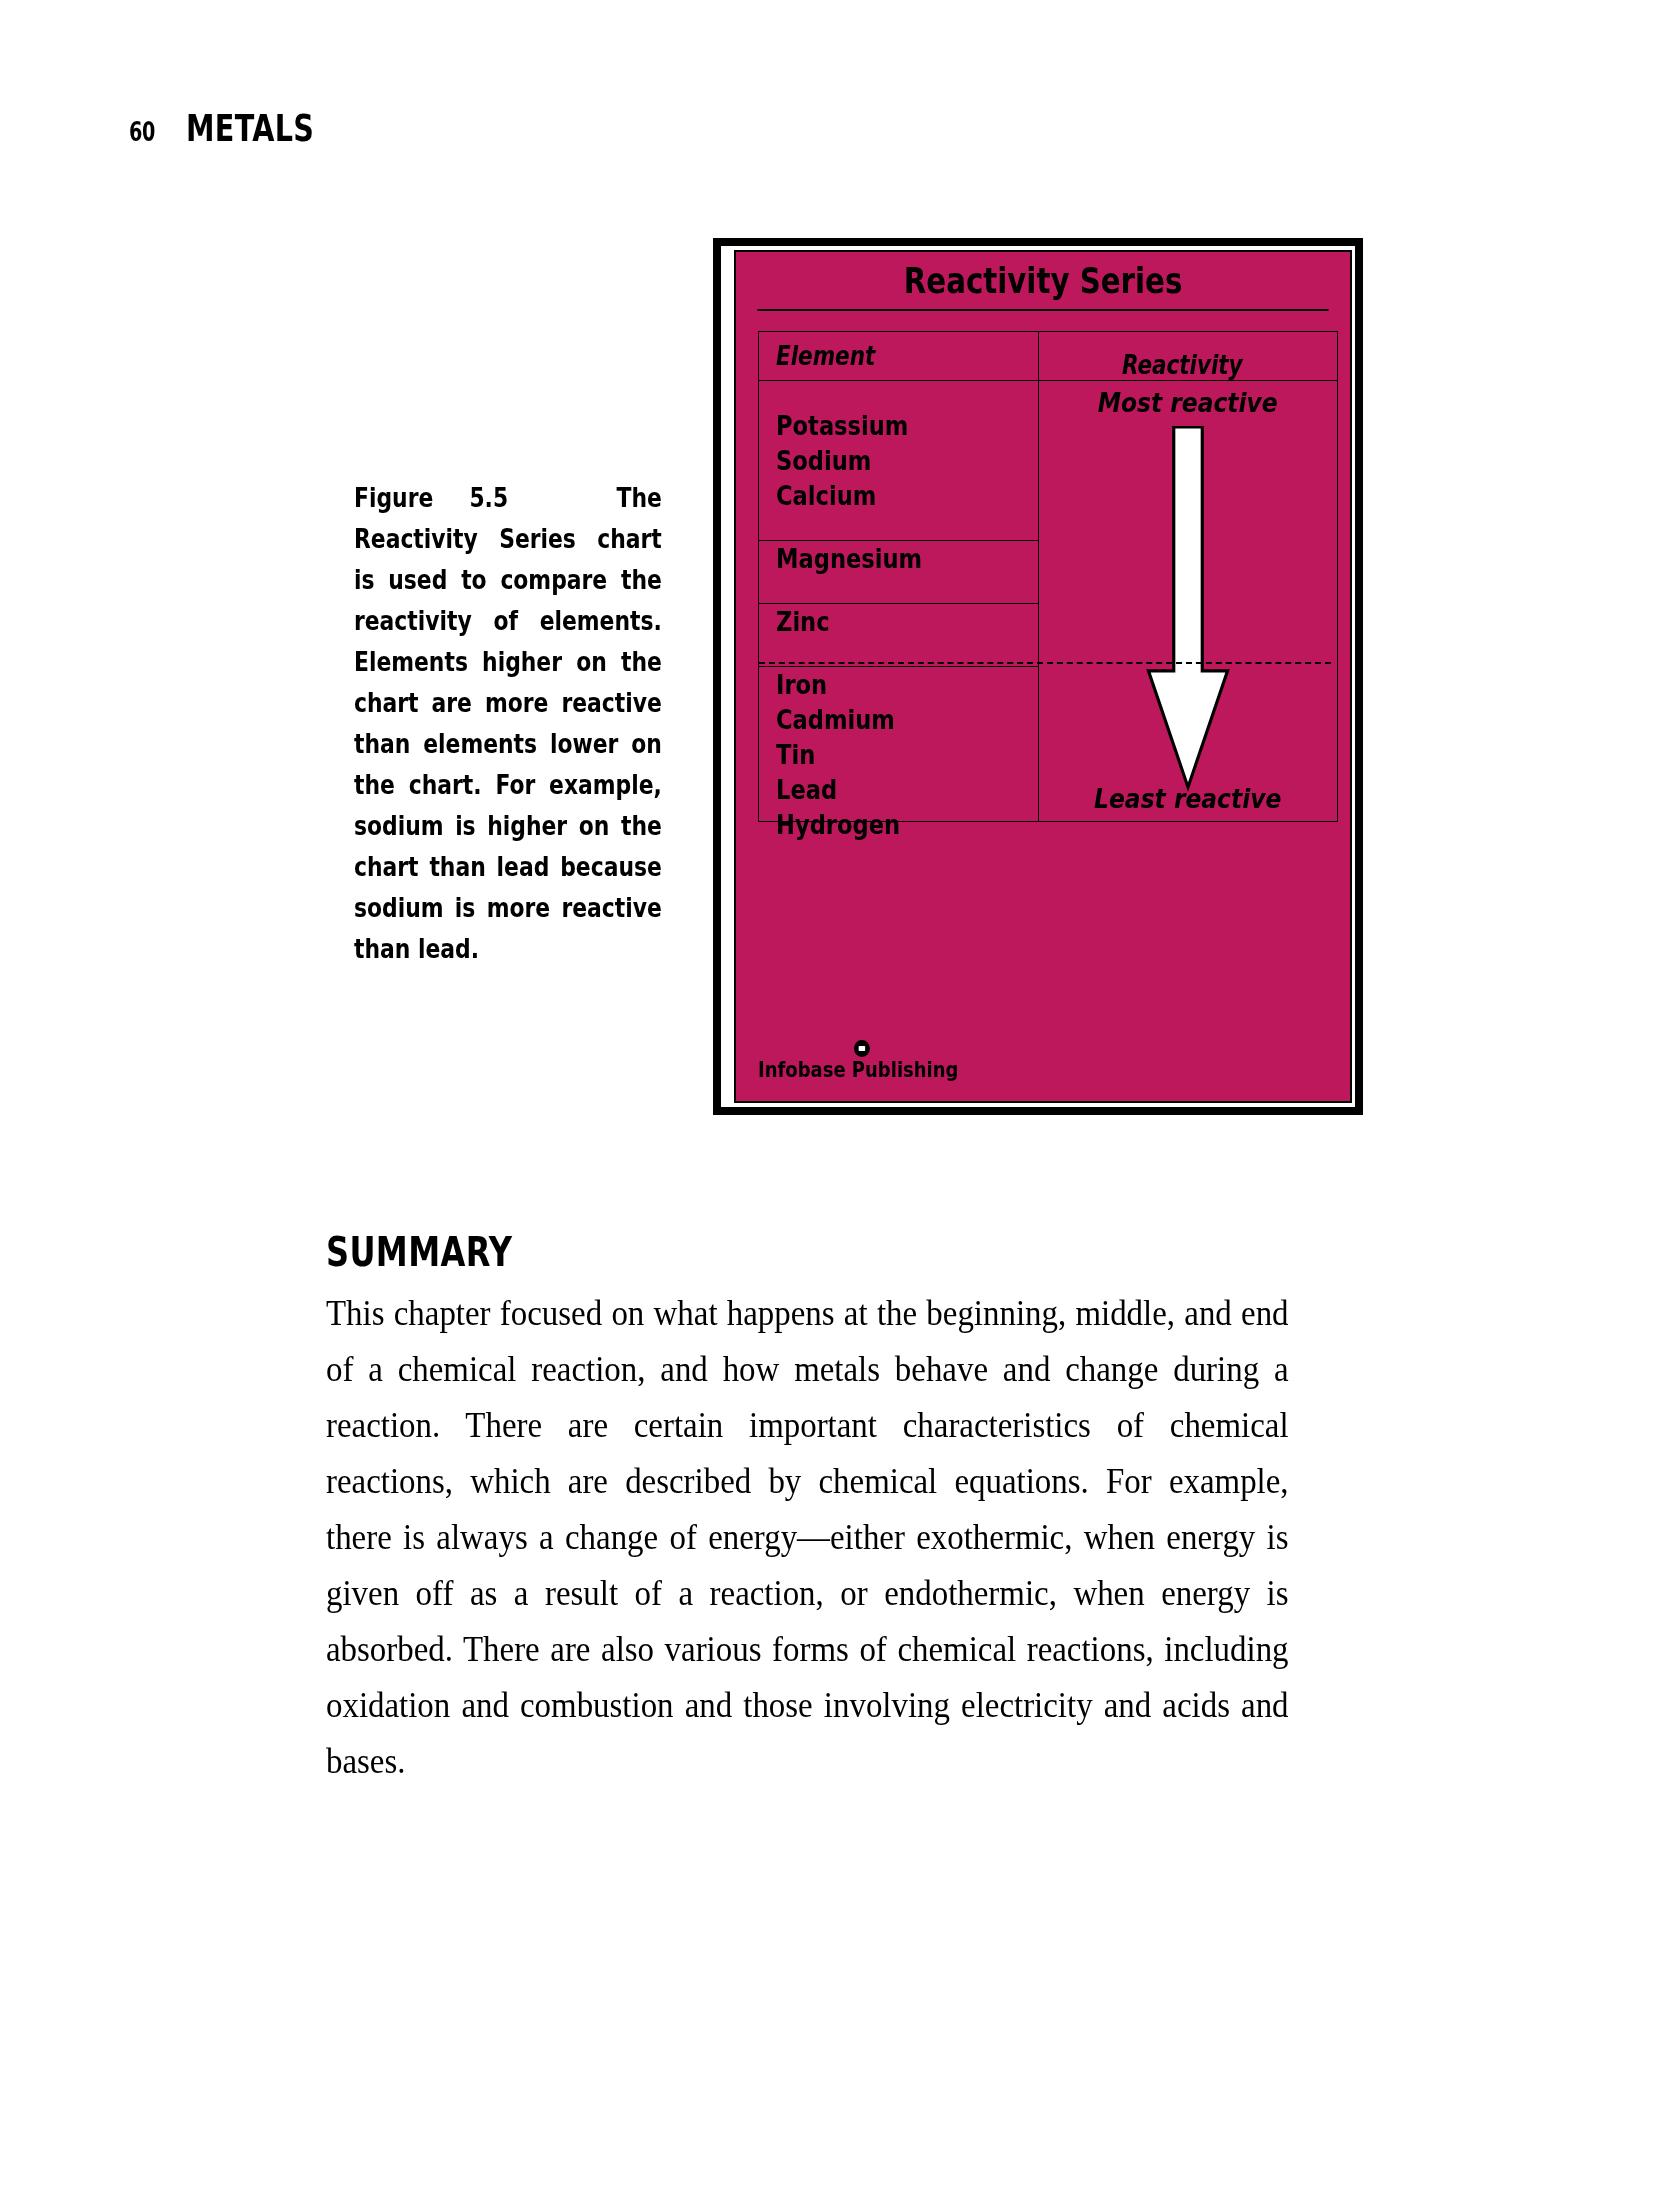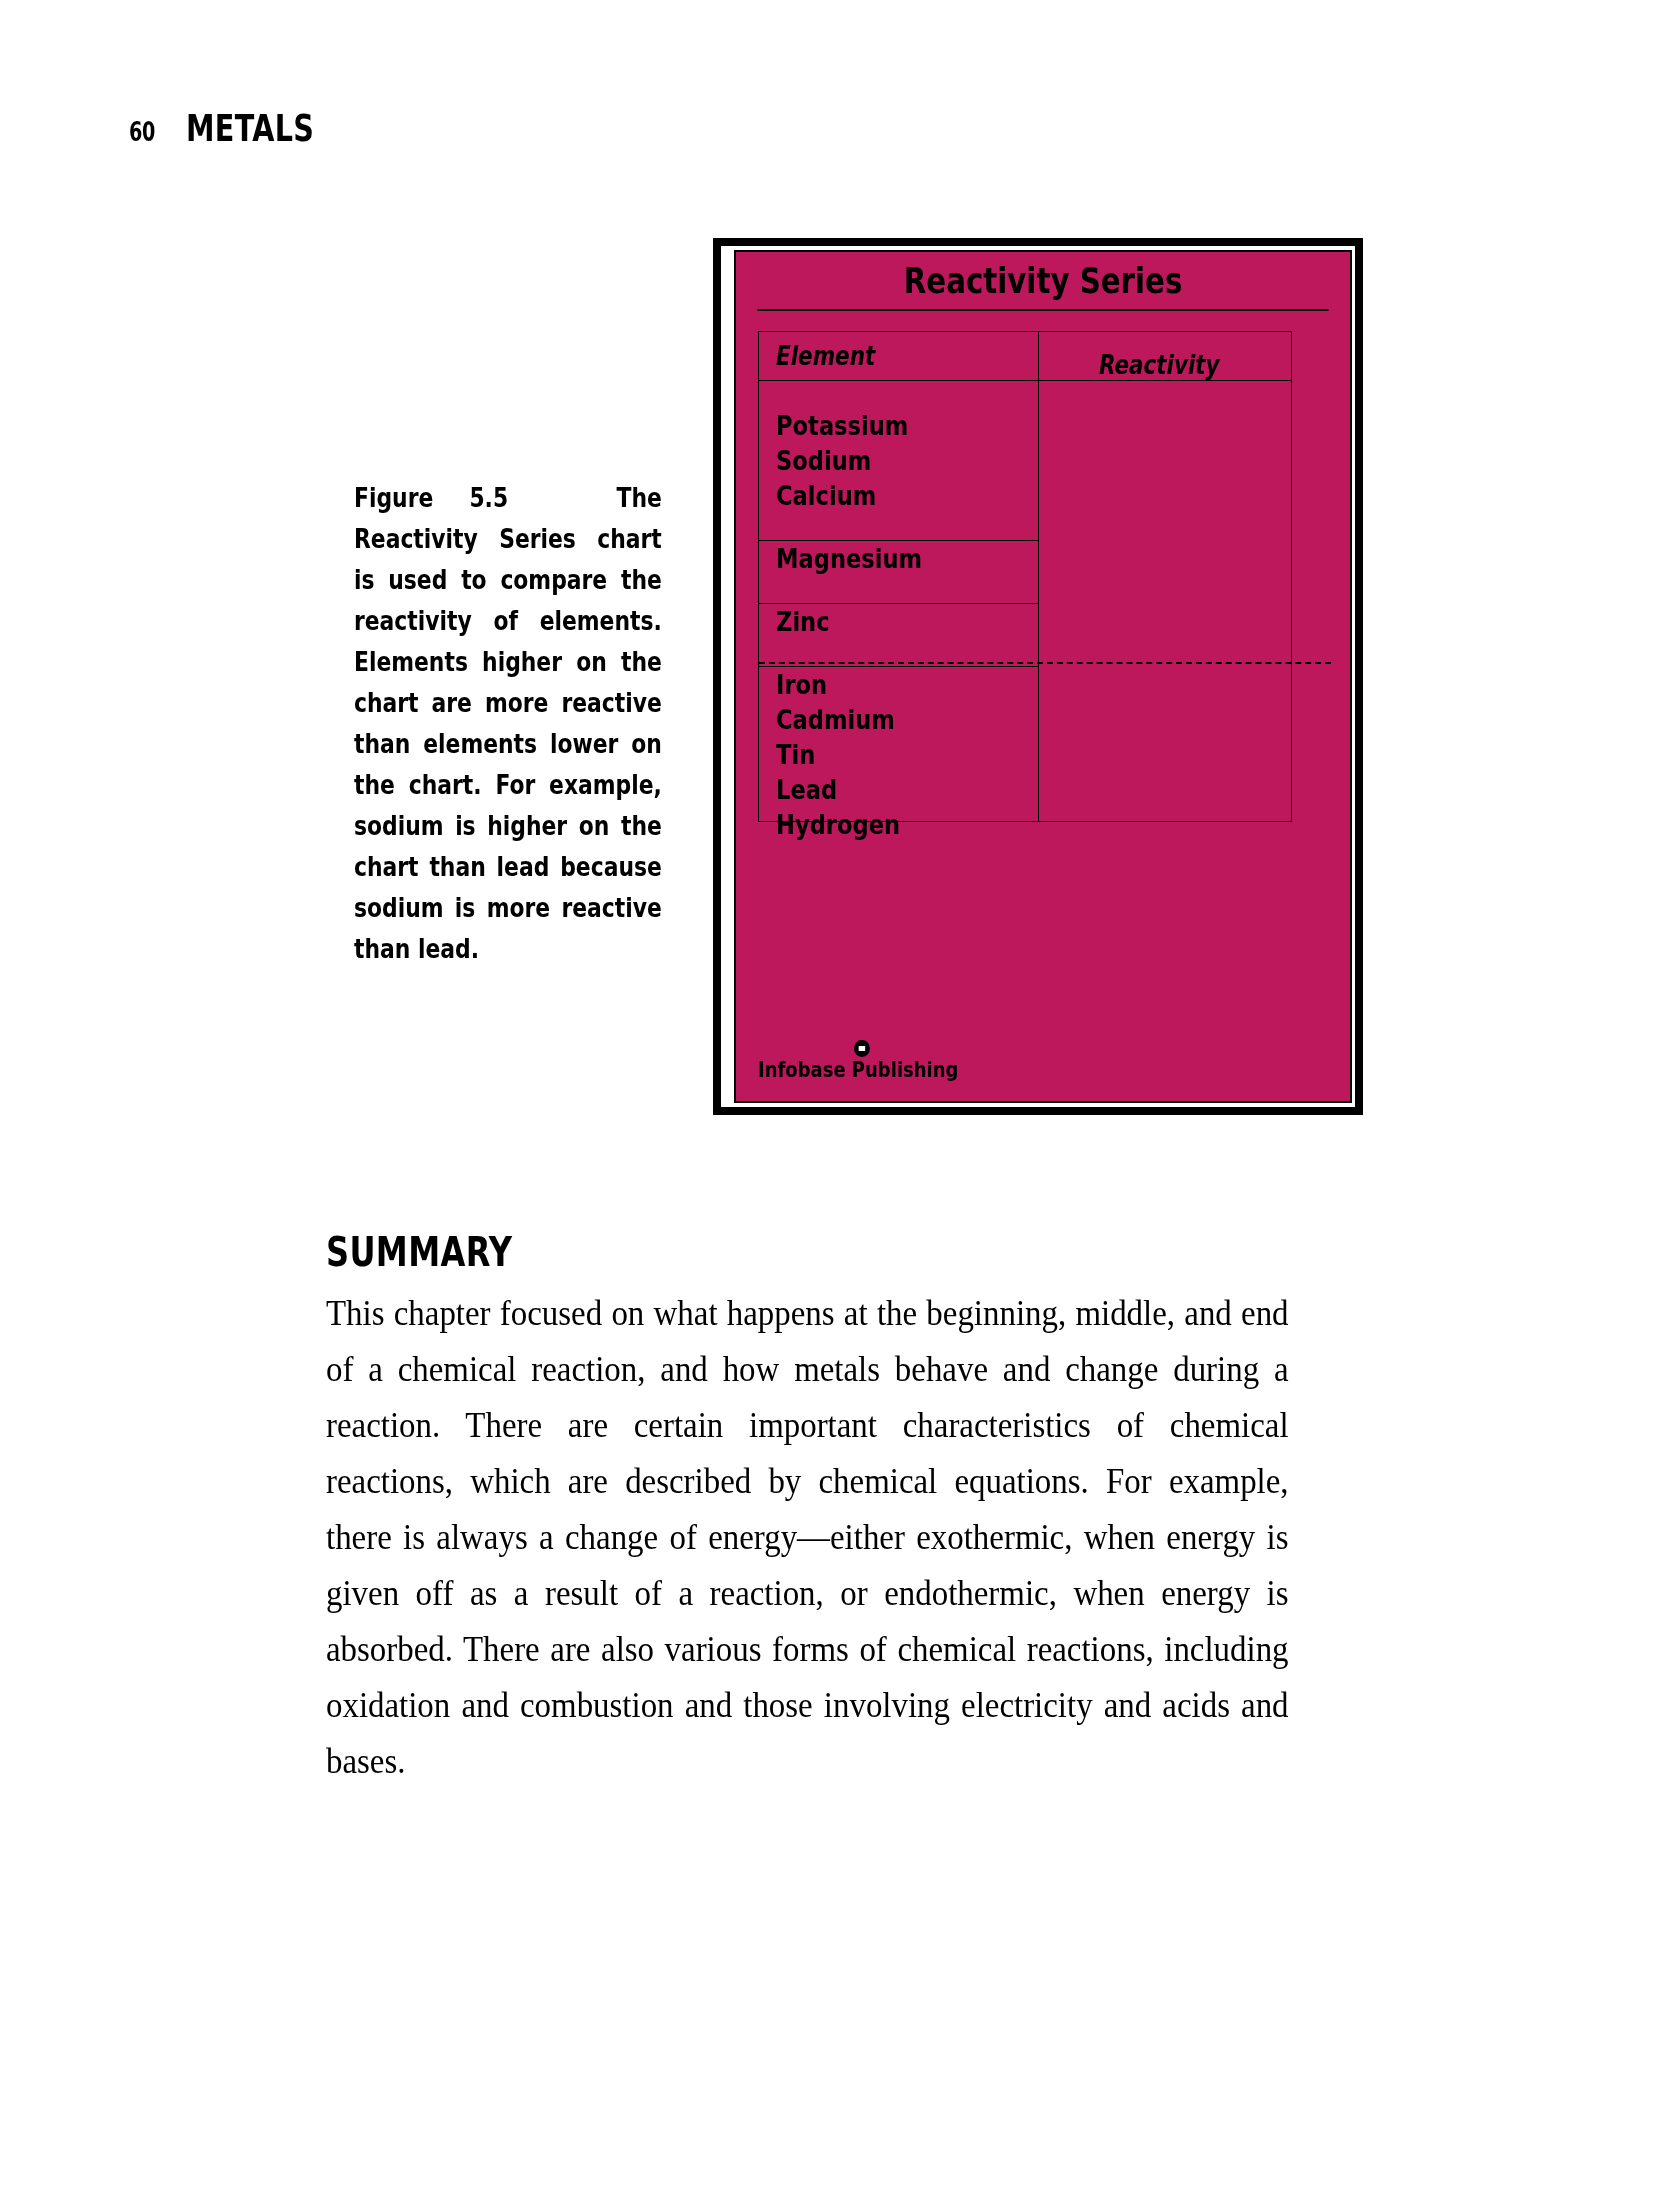--- a/index.html
+++ b/index.html
@@ -93,21 +93,21 @@
     font-size: 35px;
     transform: scaleX(0.93);
     transform-origin: center;
   }
 
   
   .rs-table {
     position: absolute;
     left: 22px;
     top: 79px;
-    width: 534px;
+    width: 580px;
     height: 491px;
     border: 1.6px solid #000;
     box-sizing: border-box;
   }
   .rs-head {
     display: flex;
     height: 48px;
     border-bottom: 1.6px solid #000;
   }
   .rs-head .col-el,
@@ -334,20 +334,29 @@
                 <span>Lead</span>
               </div>
             <div class="el-row">
                 <span>Hydrogen</span>
               </div>
           </div>
 
 
         </div>
 
+        <div class="col-re">
+          <div class="re-label re-most">Most reactive</div>
+
+          <svg class="arrow-svg" width="95" height="374" viewBox="0 0 120 470">
+            <polygon points="42,0 78,0 78,308 110,308 60,455 10,308 42,308" fill="#ffffff" stroke="#000000" stroke-width="4" stroke-linejoin="miter"></polygon>
+          </svg>
+
+          <div class="re-label re-least">Least reactive</div>
+        </div>
 
         <div class="dashed-divider"></div>
 
       </div>
     </div>
 
     <div class="credit">
       <span class="copy-mark"></span>
       <span>Infobase Publishing</span>
     </div>

